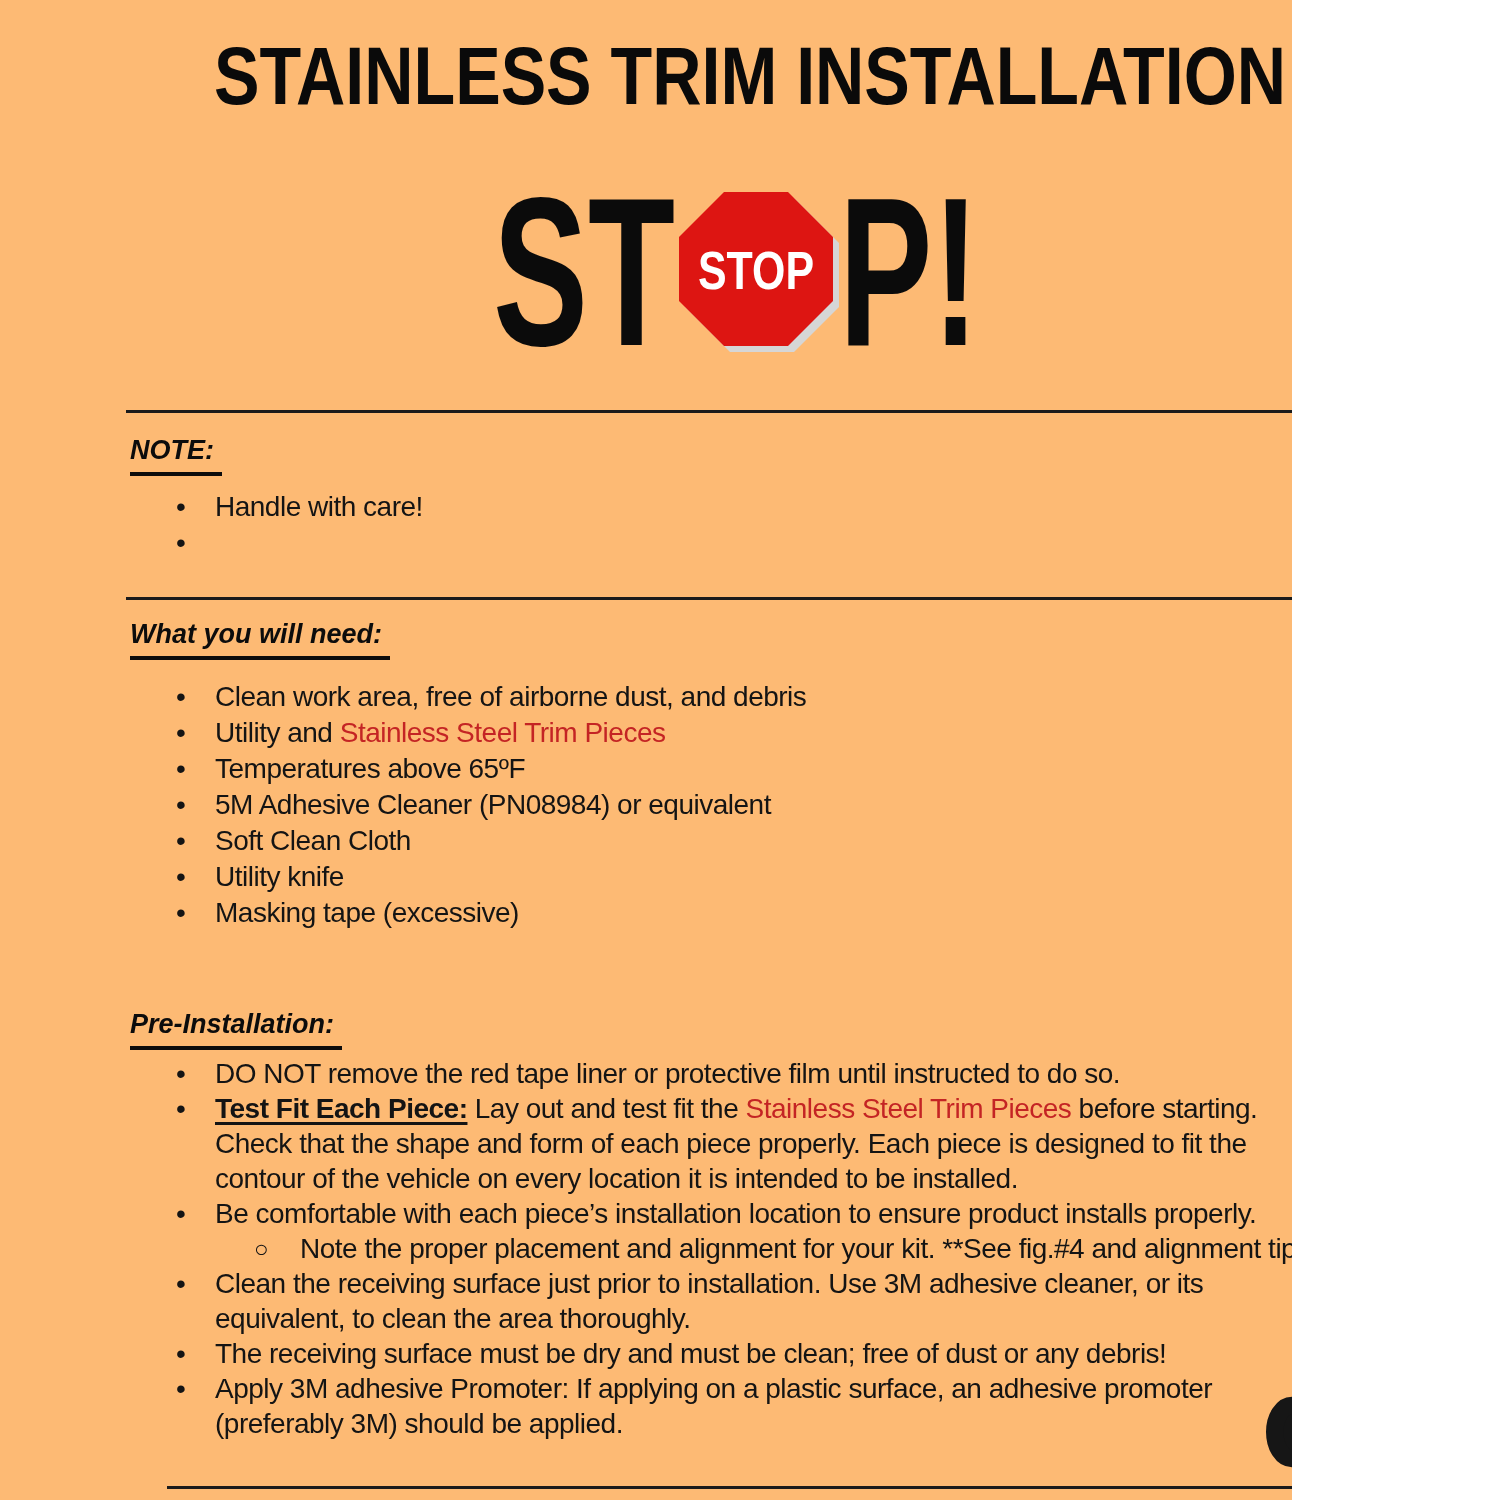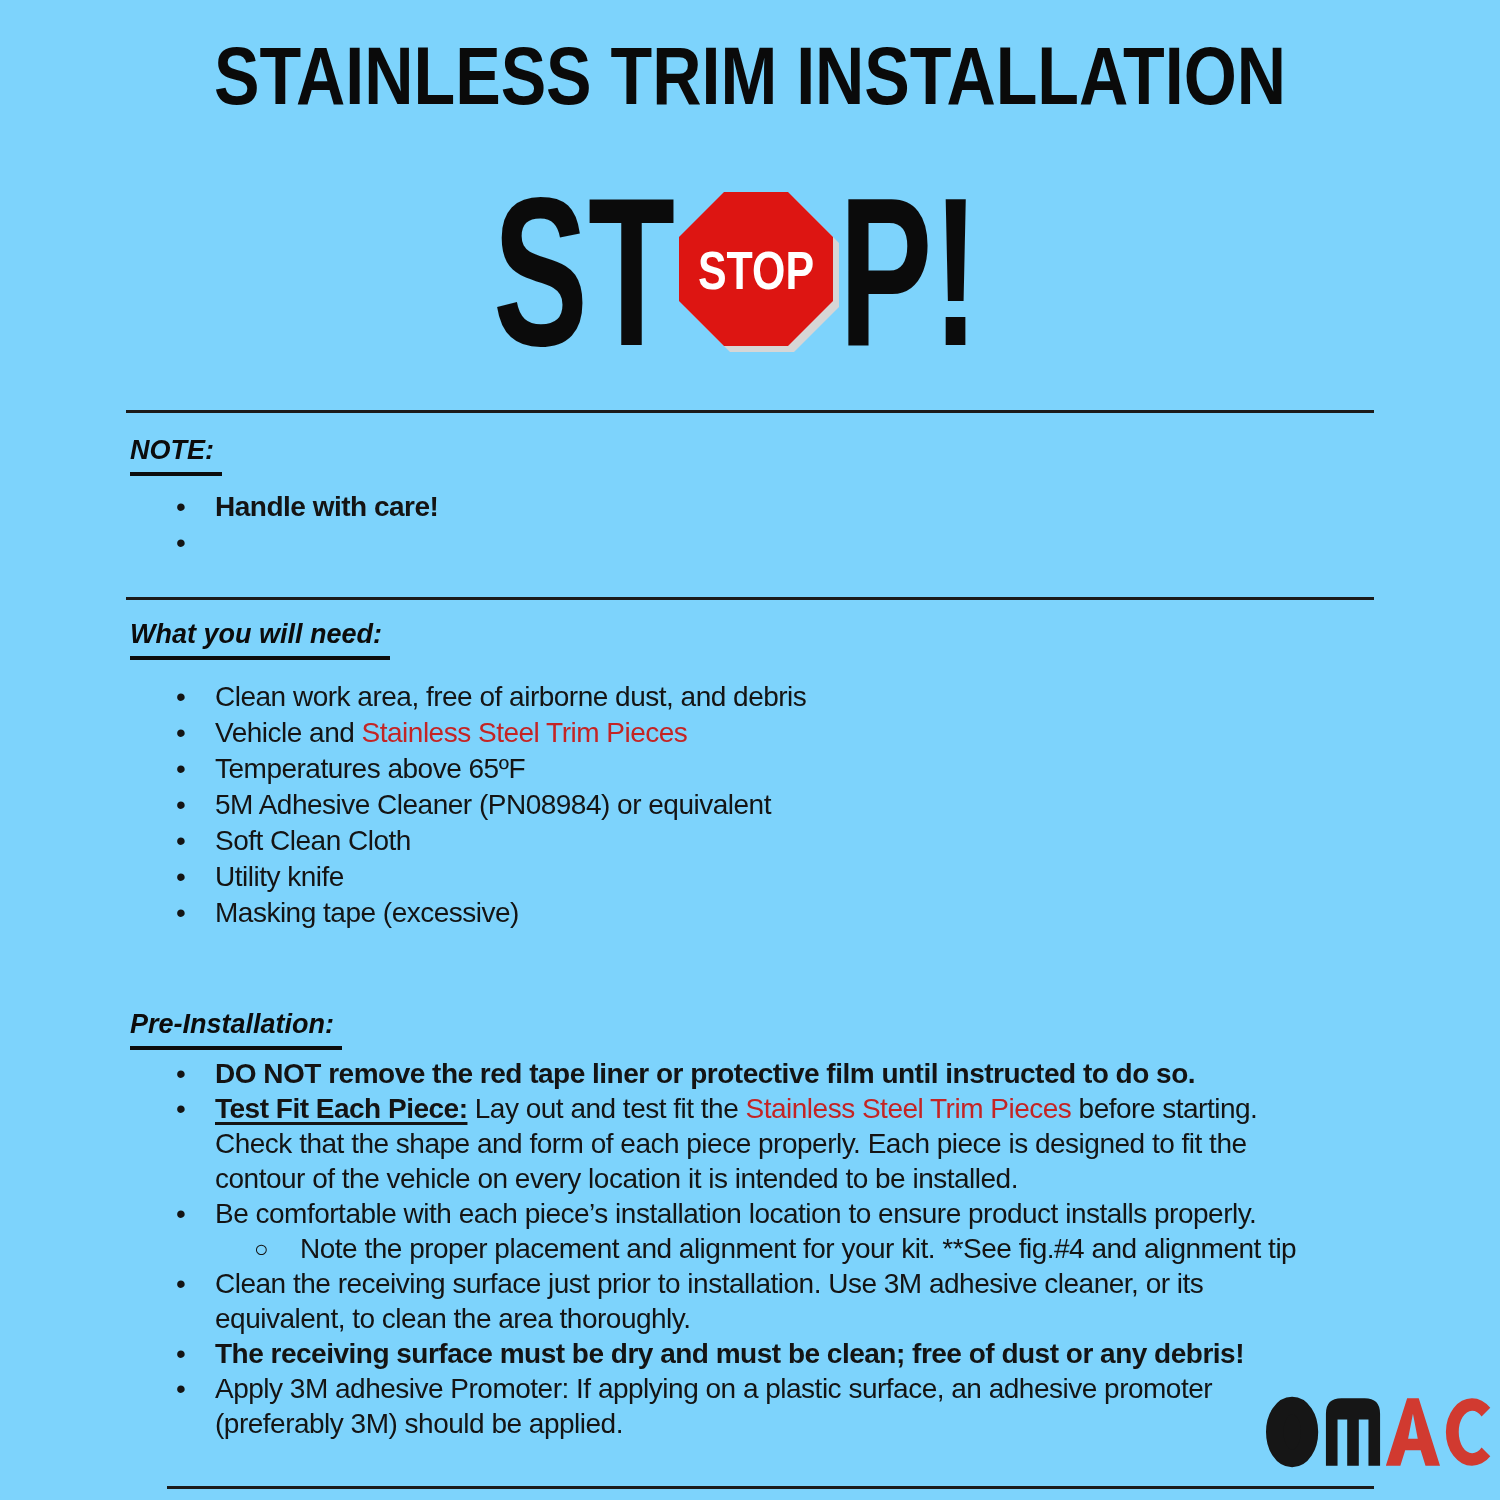--- a/index.html
+++ b/index.html
@@ -1,17 +1,17 @@
 <!DOCTYPE html>
 <html style="--accent-red: #c42424; --stop-red: #dd1512; --logo-red: #d13a30;"><head>
 <meta charset="utf-8">
 <style>
   html,body{margin:0;padding:0;background:#ffffff;}
   #page{
-    position:relative;width:1500px;height:1500px;background:#7dd3fc;
+    position:relative;width:1292px;height:1500px;background:#fdba74;
     font-family:"Liberation Sans","DejaVu Sans",sans-serif;color:#101010;overflow:hidden;
   }
   
   .title-svg{position:absolute;left:0;top:4px;width:1500px;height:110px;}
   .title-svg text{fill:#0a0a0a;font-family:"Liberation Sans","DejaVu Sans",sans-serif;font-weight:bold;}
   
   .stop-svg{position:absolute;left:493px;top:188px;width:490px;height:164px;}
   .stop-svg text{font-family:"Liberation Sans","DejaVu Sans",sans-serif;font-weight:bold;}
   .stop-letter{fill:#0b0b0b;}
   .octagon-shadow{fill:#d6d6d6;}
@@ -38,21 +38,21 @@
   }
   .list-note{top:489px;line-height:36px;}
   .list-need{top:679px;line-height:36px;}
   .list-pre{top:1056px;line-height:35px;}
   ul.blist li{position:relative;margin:0;padding:0;}
   ul.blist li.sub{margin-left:85px;}
   .marker{position:absolute;left:-39px;top:0;width:30px;text-align:left;}
   li.sub .marker{left:-46px;font-size:24px;}
   .txt{white-space:pre-wrap;}
   .seg-n{font-weight:normal;}
-  .seg-b{font-weight:bold;}
+  .seg-b{font-weight:normal;}
   .seg-red{font-weight:normal;color:var(--accent-red,#c42424);}
   .seg-bu{font-weight:bold;text-decoration:underline;text-decoration-thickness:3px;text-underline-offset:4px;}
   
   .logo-svg{position:absolute;left:1266px;top:1396px;width:232px;height:72px;}
   .logo-black{fill:#161616;}
   .logo-red{fill:var(--logo-red,#d13a30);}
 </style>
 </head>
 <body>
 
@@ -76,21 +76,21 @@
 
   <div class="heading h-note">NOTE:</div>
   <ul class="blist list-note">
       <li><span class="marker">•</span><span class="txt"><span class="seg-b">Handle with care!</span></span></li>
       <li><span class="marker">•</span></li>
     </ul>
 
   <div class="heading h-need">What you will need:</div>
   <ul class="blist list-need">
       <li><span class="marker">•</span><span class="txt"><span class="seg-n">Clean work area, free of airborne dust, and debris</span></span></li>
-      <li><span class="marker">•</span><span class="txt"><span class="seg-n">Vehicle and </span><span class="seg-red">Stainless Steel Trim Pieces</span></span></li>
+      <li><span class="marker">•</span><span class="txt"><span class="seg-n">Utility and </span><span class="seg-red">Stainless Steel Trim Pieces</span></span></li>
       <li><span class="marker">•</span><span class="txt"><span class="seg-n">Temperatures above 65ºF</span></span></li>
       <li><span class="marker">•</span><span class="txt"><span class="seg-n">5M Adhesive Cleaner (PN08984) or equivalent</span></span></li>
       <li><span class="marker">•</span><span class="txt"><span class="seg-n">Soft Clean Cloth</span></span></li>
       <li><span class="marker">•</span><span class="txt"><span class="seg-n">Utility knife</span></span></li>
       <li><span class="marker">•</span><span class="txt"><span class="seg-n">Masking tape (excessive)</span></span></li>
     </ul>
 
   <div class="heading h-pre">Pre-Installation:</div>
   <ul class="blist list-pre">
       <li><span class="marker">•</span><span class="txt"><span class="seg-b">DO NOT remove the red tape liner or protective film until instructed to do so.</span></span></li>

